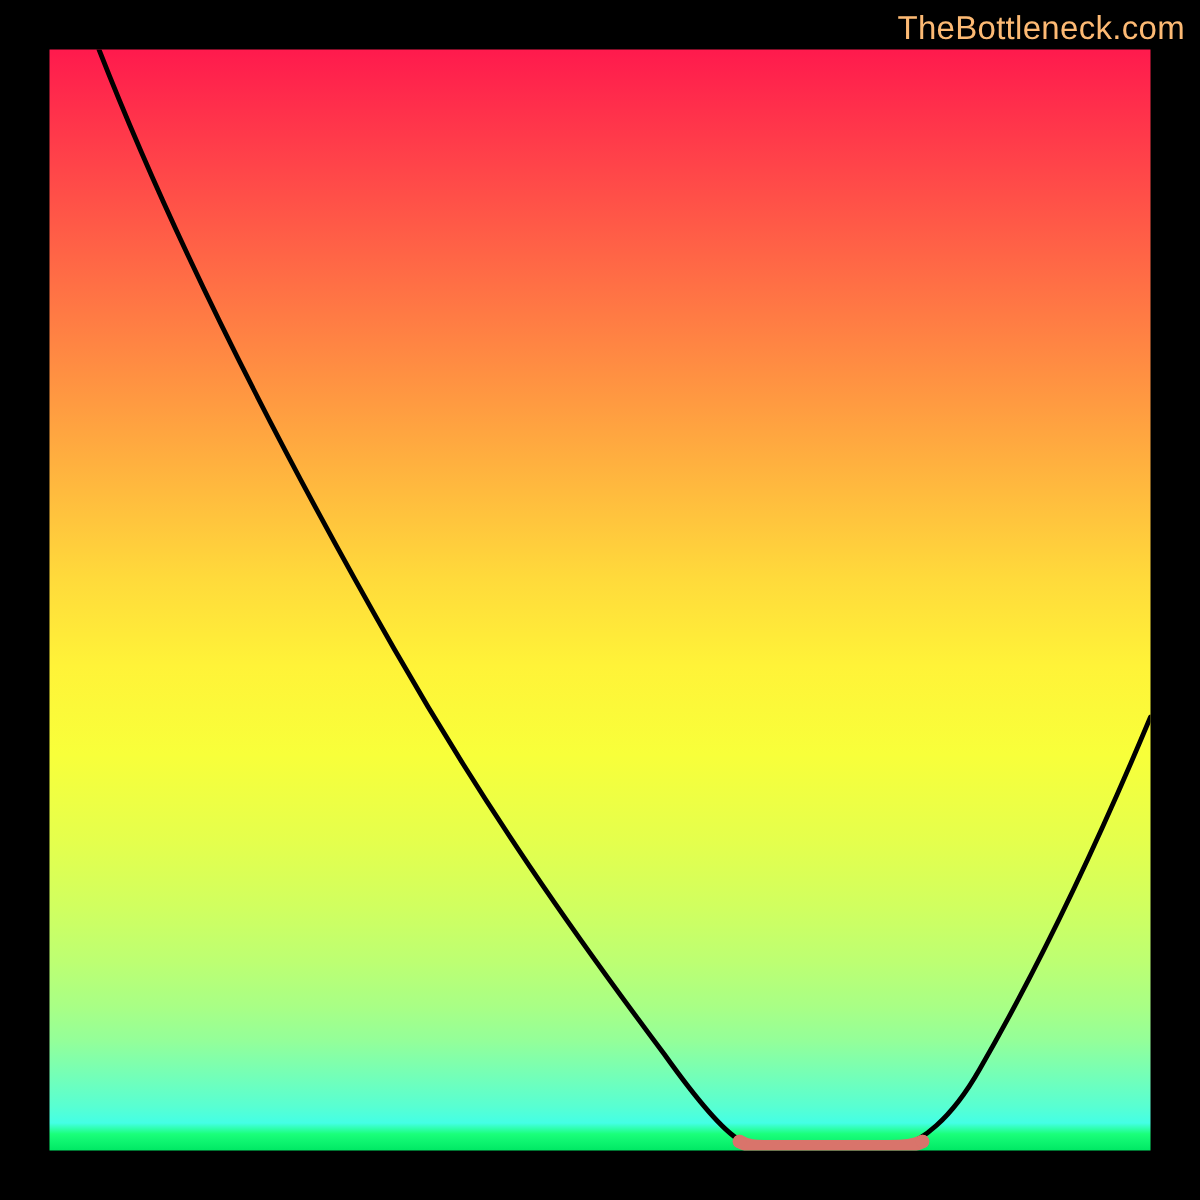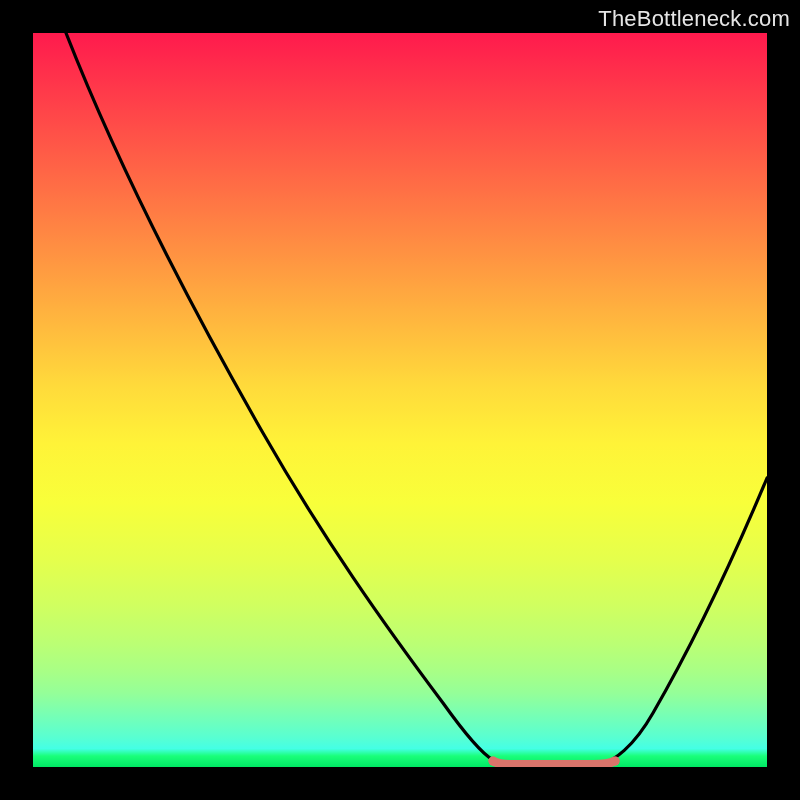--- a/index.html
+++ b/index.html
@@ -46,21 +46,21 @@
       #58ffd2 96%,
       #44ffe5 97.5%,
       #1aff7a 98.5%,
       #00e864 100%
     );
   }
   .watermark {
     position: absolute;
     top: 6px;
     right: 10px;
-    color: #e5e5e5;
+    color: #fdba74;
     font-size: 22px;
     font-weight: 500;
     letter-spacing: 0.2px;
   }
   svg.curve {
     position: absolute;
     top: 0;
     left: 0;
     width: 734px;
     height: 734px;

